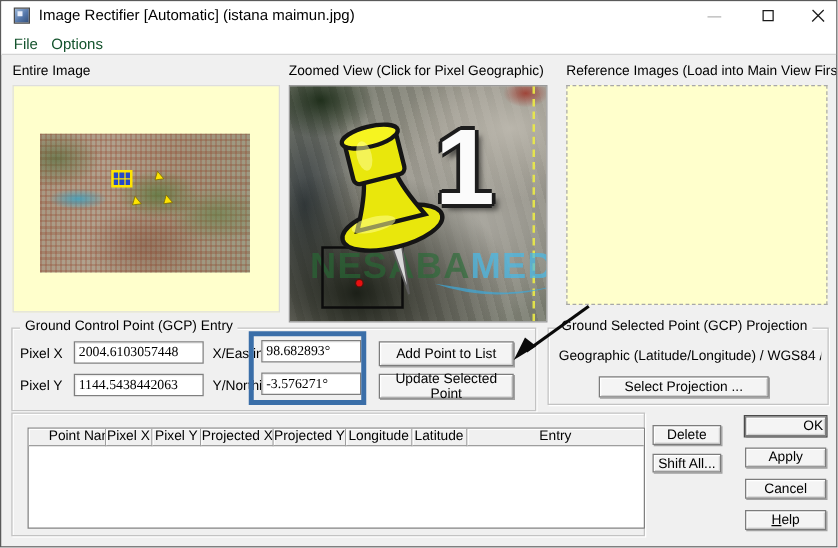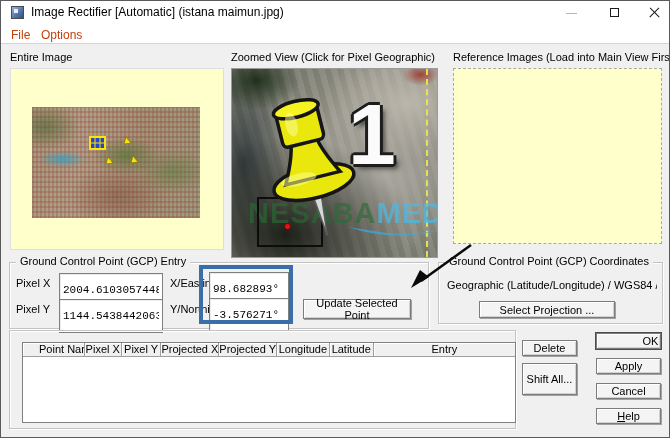--- a/index.html
+++ b/index.html
@@ -21,21 +21,21 @@
   .btn-min { left:553px; }
   .btn-max { left:596px; }
   .btn-close { left:636px; }
   .glyph-min { position:absolute; left:12px; top:12px; width:11px; height:1px; background:#b5b5b5; }
   .glyph-max { position:absolute; left:13px; top:7px; width:9px; height:9px; border:1px solid #1a1a1a; }
   .glyph-close-a,.glyph-close-b { position:absolute; left:11px; top:11px; width:13px; height:1.4px; background:#1a1a1a; }
   .glyph-close-a { transform:rotate(45deg); }
   .glyph-close-b { transform:rotate(-45deg); }
   
   .menubar { position:absolute; left:0; top:23px; width:100%; height:20px; background:#ffffff; border-bottom:1px solid #d4d4d4; }
-  .menu-item { position:absolute; top:3px; font-size:12px; color:#c2410c; padding:1px 4px; }
+  .menu-item { position:absolute; top:3px; font-size:12px; color:#14532d; padding:1px 4px; }
   .menu-file { left:6px; }
   .menu-options { left:36px; }
   
   .panel-label { position:absolute; top:50px; font-size:11px; white-space:nowrap; }
   
   .panel-entire {
     position:absolute; left:9px; top:67px; width:214px; height:182px;
     background:#ffffcc; border:1px solid #dededd;
   }
   .thumb {
@@ -84,21 +84,21 @@
   .grp { position:absolute; border:1px solid #c3c3c3; box-shadow:1px 1px 0 #ffffff, inset 1px 1px 0 #ffffff; }
   .grp-legend { position:absolute; top:-8px; left:6px; background:#f0f0f0; padding:0 4px; white-space:nowrap; }
   .grp-entry { left:8px; top:261px; width:420px; height:67px; }
   .grp-proj { left:437px; top:261px; width:225px; height:62px; }
   .grp-list { left:8px; top:329px; width:507px; height:99px; }
   
   .lbl { position:absolute; white-space:nowrap; overflow:hidden; }
   .inp {
     position:absolute; height:18px; background:#fff; border:1px solid #7f7f7f;
     box-shadow:inset 1px 1px 0 rgba(0,0,0,0.08);
-    font-family:Liberation Mono, monospace; font-size:11px; color:#000; padding:16px 3px;
+    font-family:Liberation Serif, serif; font-size:11px; color:#000; padding:0 3px;
   }
   .btn {
     position:absolute; background:#f4f4f4; border:1px solid #7c7c7c; color:#000;
     font-family:"Liberation Sans", sans-serif; font-size:11px; text-align:center;
     box-shadow:inset 1px 1px 0 #ffffff, inset -1px -1px 0 #d2d2d2, 1px 1px 0 rgba(96,96,96,0.55);
     display:flex; align-items:center; justify-content:center; cursor:default;
   }
   .btn-default { box-shadow:inset 1px 1px 0 #ffffff, inset -1px -1px 0 #d2d2d2, 0 0 0 1px #4c4c4c, 1px 1px 0 rgba(96,96,96,0.55); }
   .btn-help span { display:block; }
   .btn-help span::first-letter { text-decoration:underline; }
@@ -182,38 +182,41 @@
   </div>
 
   <div class="panel-ref"></div>
 
   <div class="grp grp-entry">
     <span class="grp-legend">Ground Control Point (GCP) Entry</span>
     <span class="lbl" style="left:6px; top:14px;">Pixel X</span>
     <input class="inp" style="left: 49px; top: 10px; width: 104px;" value="2004.6103057448">
     <span class="lbl" style="left:160px; top:14px; width:39px;">X/Easting/Lon</span>
     <input class="inp" style="left: 199px; top: 9px; width: 80px;" value="98.682893°">
+    <div class="btn" style="left:293px; top:10px; width:108px; height:20px;">
+        <span>Add Point to List</span>
+      </div>
     <span class="lbl" style="left:6px; top:40px;">Pixel Y</span>
     <input class="inp" style="left: 49px; top: 36px; width: 104px;" value="1144.5438442063">
     <span class="lbl" style="left:160px; top:40px; width:39px;">Y/Northing/Lat</span>
     <input class="inp" style="left: 199px; top: 35px; width: 80px;" value="-3.576271°">
     <div class="btn" style="left:293px; top:36px; width:108px; height:20px;">
         <span>Update Selected Point</span>
       </div>
   </div>
 
   <div class="blue-box"></div>
 
   <svg class="arrow-svg" width="74" height="54">
     <line x1="68" y1="6" x2="18" y2="42" stroke="#0a0a0a" stroke-width="2.5"></line>
     <polygon points="8,49 26,38 17,31" fill="#0a0a0a"></polygon>
   </svg>
 
   <div class="grp grp-proj">
-    <span class="grp-legend">Ground Control Point (GCP) Coordinates</span>
+    <span class="grp-legend">Ground Selected Point (GCP) Projection</span>
     <span class="lbl" style="left:8px; top:16px; width:210px;">Geographic (Latitude/Longitude) / WGS84 / arc deg</span>
     <div class="btn" style="left:40px; top:38px; width:136px; height:17px;">
         <span>Select Projection ...</span>
       </div>
   </div>
 
   <div class="grp grp-list">
     <div class="gcp-table">
       <div class="gcp-head">
         <div class="gcp-th" style="width:62px;padding-left:16px;">Point Name</div>
@@ -225,21 +228,21 @@
         <div class="gcp-th" style="width:44px;">Latitude</div>
         <div class="gcp-th" style="width:142px; border-right:none;">Entry</div>
       </div>
       <div></div>
     </div>
   </div>
 
   <div class="btn" style="left:521px; top:339px; width:55px; height:16px;">
       <span>Delete</span>
     </div>
-  <div class="btn" style="left:521px; top:362px; width:55px; height:32px;">
+  <div class="btn" style="left:521px; top:362px; width:55px; height:15px;">
       <span>Shift All...</span>
     </div>
 
   <div class="btn btn-default" style="left:595px; top:332px; width:65px; height:16px;padding-left:44px;">
       <span>OK</span>
     </div>
   <div class="btn" style="left:595px; top:357px; width:65px; height:16px;">
       <span>Apply</span>
     </div>
   <div class="btn" style="left:595px; top:382px; width:65px; height:16px;">

